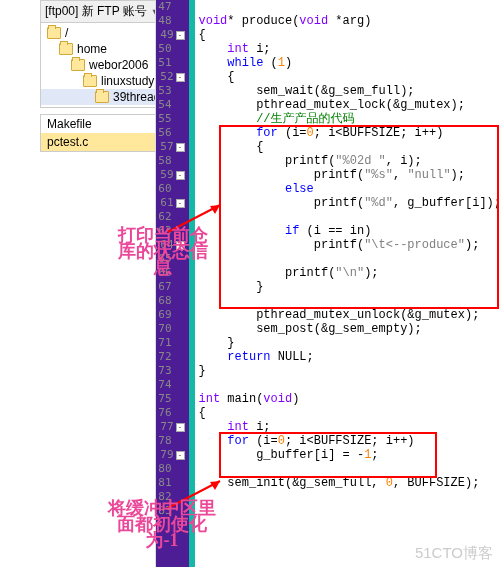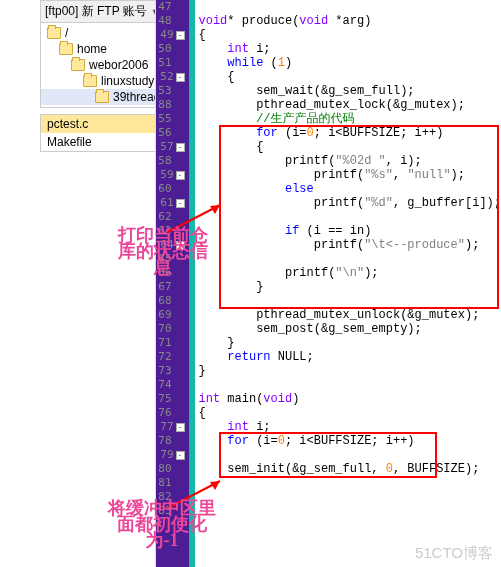--- a/index.html
+++ b/index.html
@@ -60,22 +60,22 @@
       <div class="tree-item indent-3">
         <span class="folder-icon"></span>
         <span>linuxstudy</span>
       </div>
       <div class="tree-item indent-4 selected">
         <span class="folder-icon"></span>
         <span>39thread</span>
       </div>
     </div>
   <div class="files-panel" id="files">
+      <div class="file-row">Makefile</div>
       <div class="file-row selected">pctest.c</div>
-      <div class="file-row">Makefile</div>
     </div>
 </div>
 
 <div class="right-panel">
   <div class="gutter" id="gutter">
       <div class="gutter-line">
         <span>47</span>
         <span style="width:11px;display:inline-block"></span>
       </div>
       <div class="gutter-line">
@@ -96,21 +96,21 @@
       </div>
       <div class="gutter-line">
         <span>52</span>
         <span class="fold">-</span>
       </div>
       <div class="gutter-line">
         <span>53</span>
         <span style="width:11px;display:inline-block"></span>
       </div>
       <div class="gutter-line">
-        <span>88</span>
+        <span>54</span>
         <span style="width:11px;display:inline-block"></span>
       </div>
       <div class="gutter-line">
         <span>55</span>
         <span style="width:11px;display:inline-block"></span>
       </div>
       <div class="gutter-line">
         <span>56</span>
         <span style="width:11px;display:inline-block"></span>
       </div>
@@ -259,20 +259,21 @@
       <div class="code-line">        pthread_mutex_unlock(&amp;g_mutex);</div>
       <div class="code-line">        sem_post(&amp;g_sem_empty);</div>
       <div class="code-line">    }</div>
       <div class="code-line">    <span class="kw">return</span> NULL;</div>
       <div class="code-line">}</div>
       <div class="code-line"></div>
       <div class="code-line"><span class="type">int</span> main(<span class="type">void</span>)</div>
       <div class="code-line">{</div>
       <div class="code-line">    <span class="type">int</span> i;</div>
       <div class="code-line">    <span class="kw">for</span> (i=<span class="num">0</span>; i&lt;BUFFSIZE; i++)</div>
+      <div class="code-line">        g_buffer[i] = -<span class="num">1</span>;</div>
       <div class="code-line"></div>
       <div class="code-line">    sem_init(&amp;g_sem_full, <span class="num">0</span>, BUFFSIZE);</div>
     </div>
 </div>
 
 <div class="anno" style="left:118px; top:227px;">
   <div>打印当前仓</div>
   <div>库的状态信</div>
   <div>息</div>
 </div>

